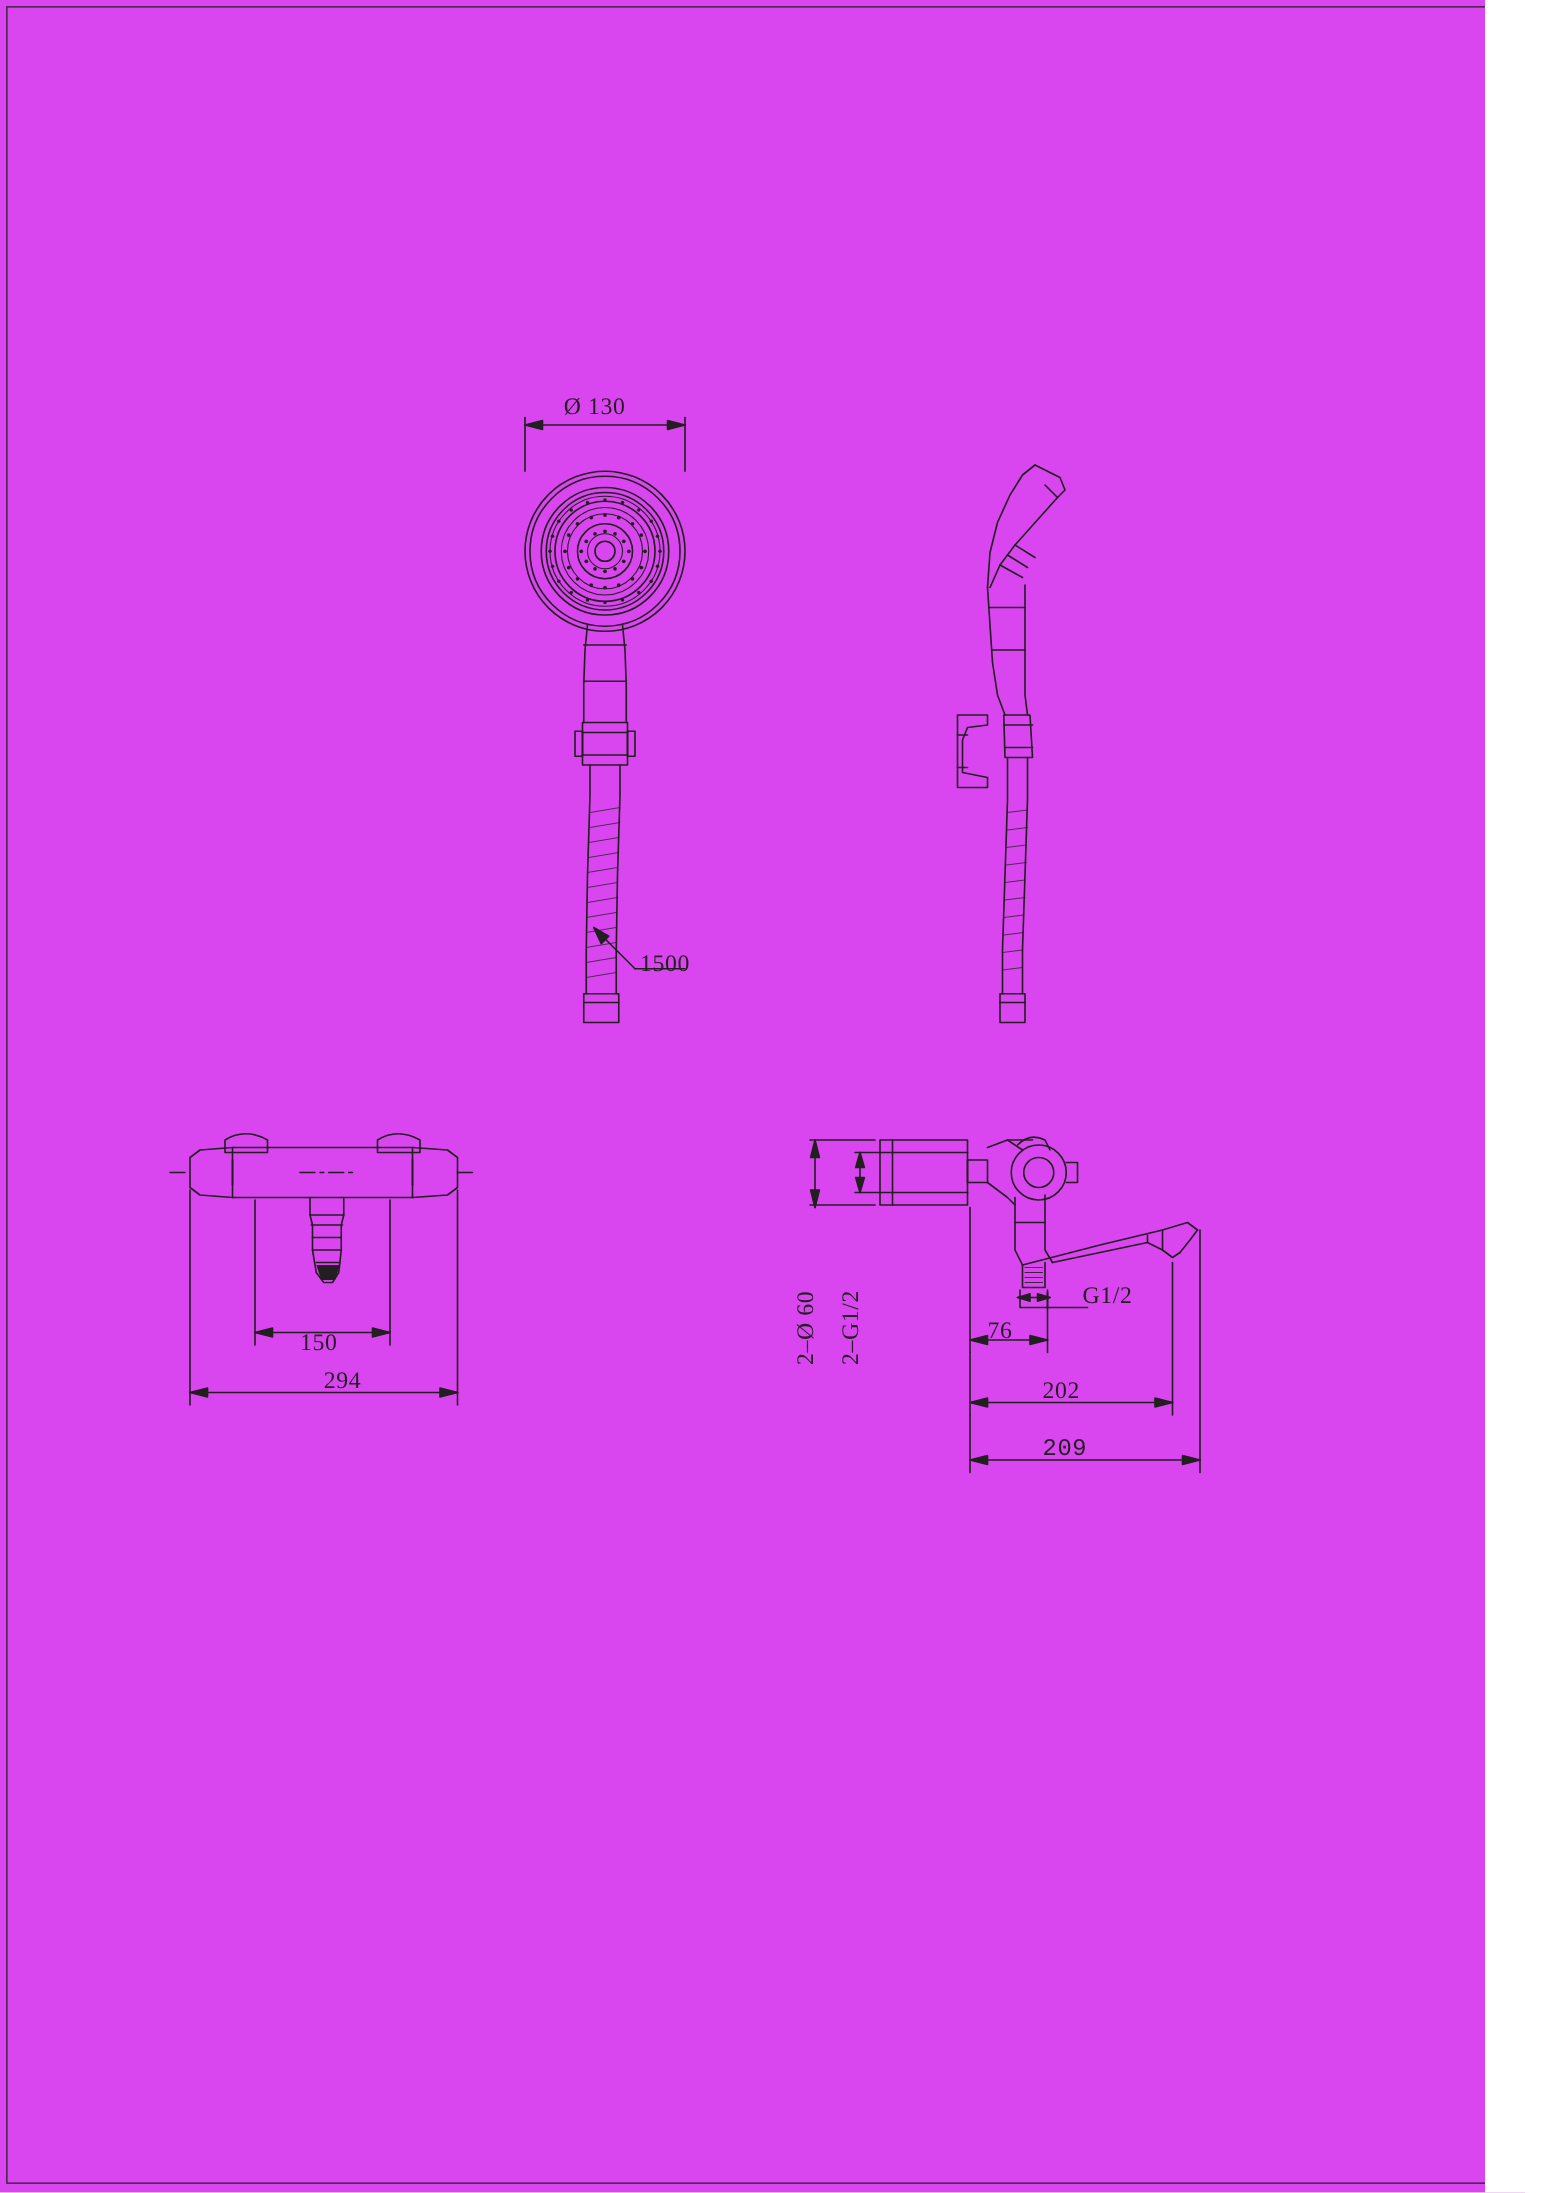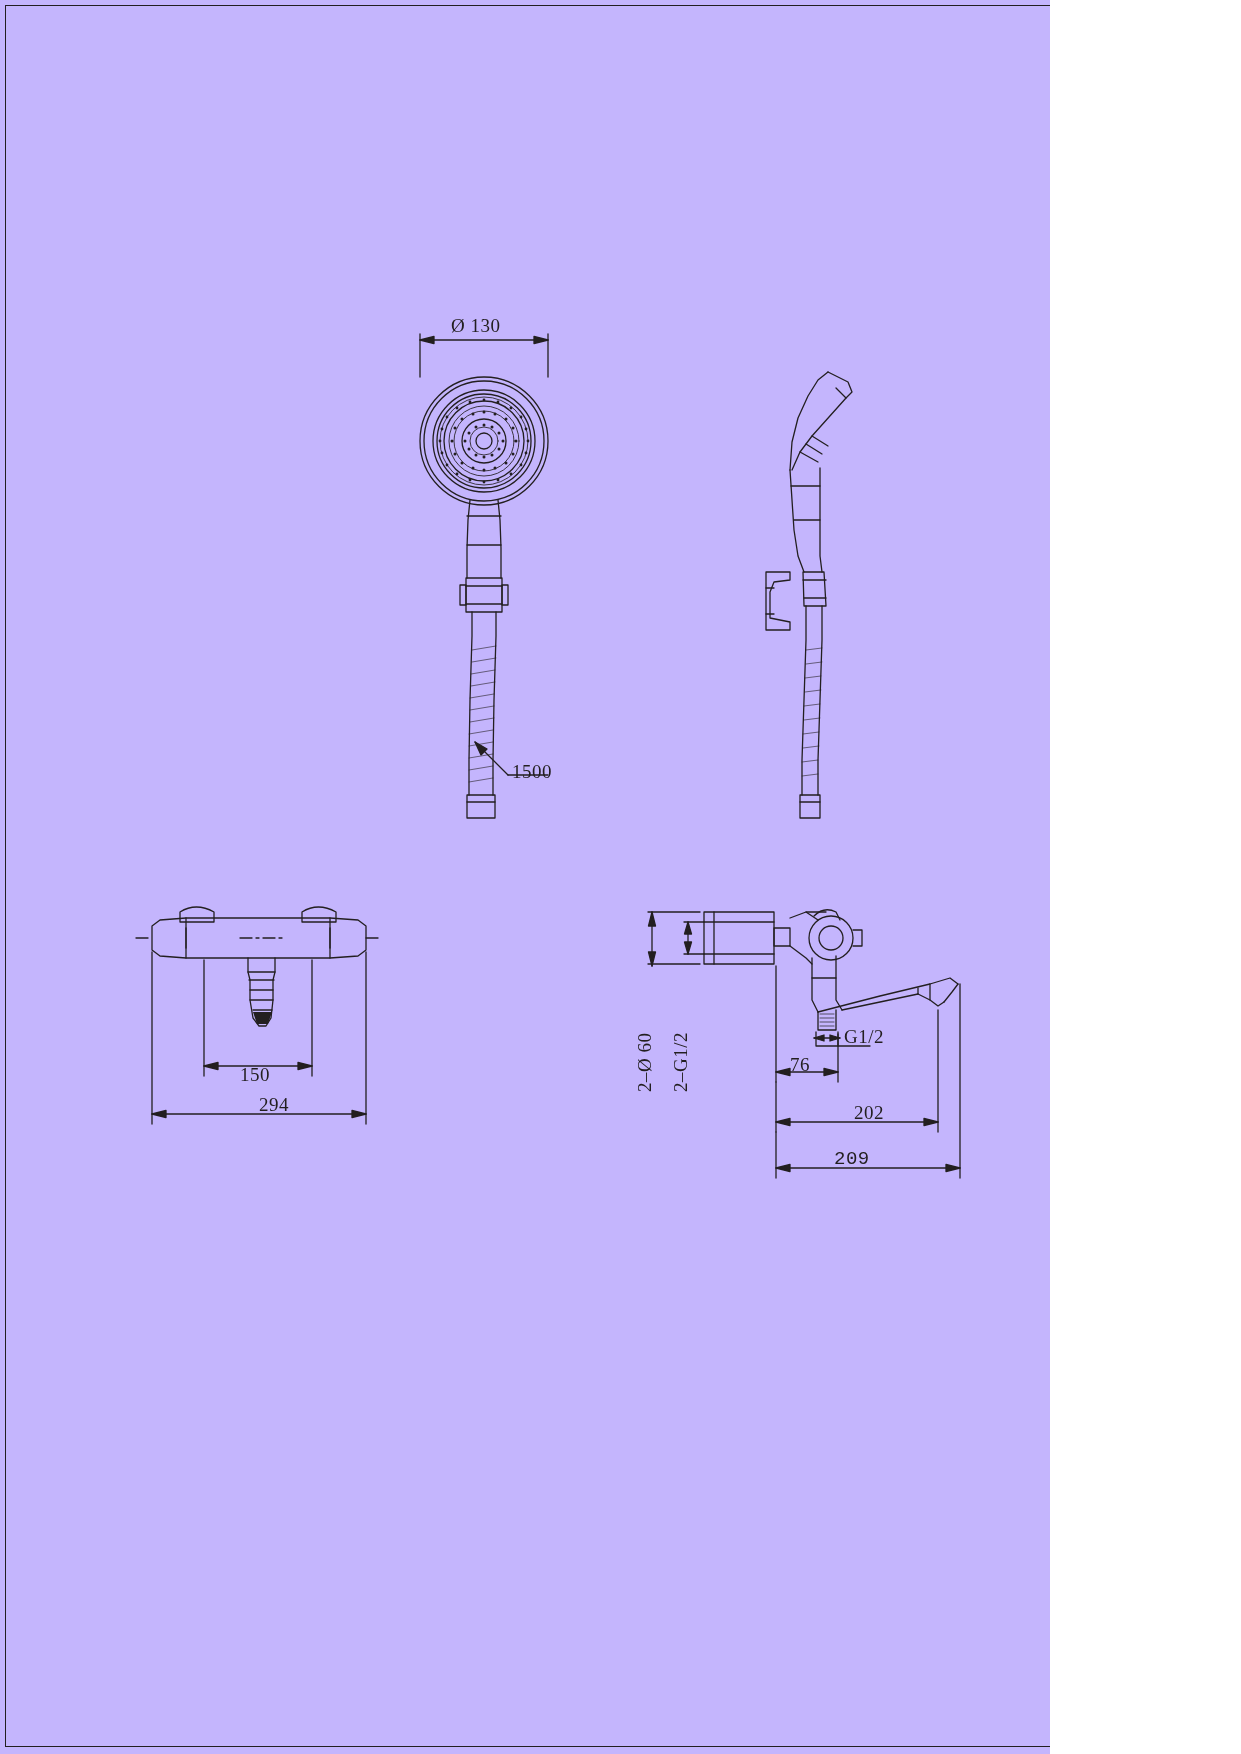--- a/index.html
+++ b/index.html
@@ -5,23 +5,23 @@
   html, body {
     margin: 0;
     padding: 0;
     background: #ffffff;
   }
   body {
     font-family: "Liberation Serif", serif;
   }
   #sheet {
     position: relative;
-    width: 1050px;
+    width: 1188px;
     height: 1754px;
-    background: #c4b5fd;
+    background: #d946ef;
     overflow: hidden;
   }
   #sheet-border {
     position: absolute;
     left: 5px;
     top: 5px;
     width: 1229px;
     height: 1742px;
     border: 1px solid #231f20;
     box-sizing: border-box;
@@ -342,17 +342,17 @@
 
     </g>
   </svg>
 
   <div class="dimtext" style="left:451px; top:315px;">Ø 130</div>
   <div class="dimtext" style="left:512px; top:761px;font-family:Liberation Serif, serif;">1500</div>
   <div class="dimtext" style="left:240px; top:1048px;margin-top:16px;">150</div>
   <div class="dimtext" style="left:259px; top:1094px;">294</div>
   <div class="dimtext vert" style="left:634px; top:1092px;">2–Ø 60</div>
   <div class="dimtext vert" style="left:670px; top:1092px;">2–G1/2</div>
-  <div class="dimtext" style="left:844px; top:1026px;">G1/2</div>
+  <div class="dimtext" style="left:866px; top:1026px;">G1/2</div>
   <div class="dimtext" style="left:790px; top:1054px;">76</div>
-  <div class="dimtext" style="left:834px; top:1102px;margin-left:20px;">202</div>
+  <div class="dimtext" style="left:834px; top:1102px;">202</div>
   <div class="dimtext" style="left:834px; top:1148px;font-family:Liberation Mono, monospace;">209</div>
 </div>
 
 </body></html>

